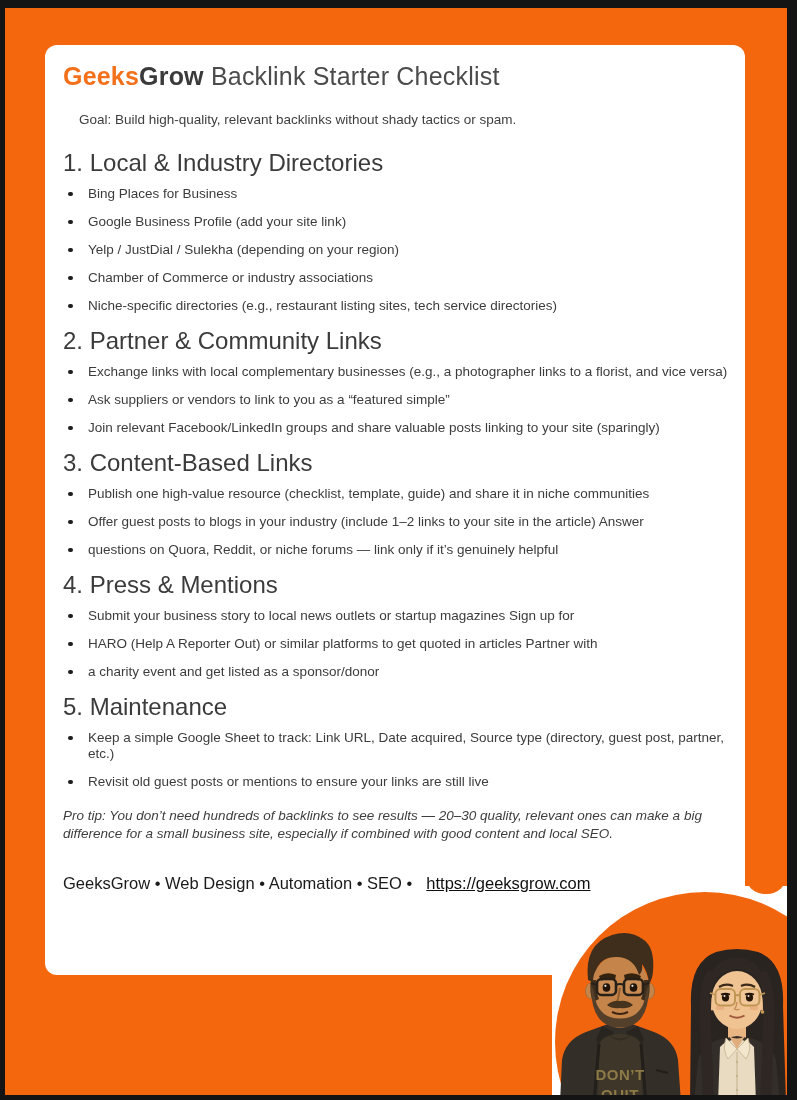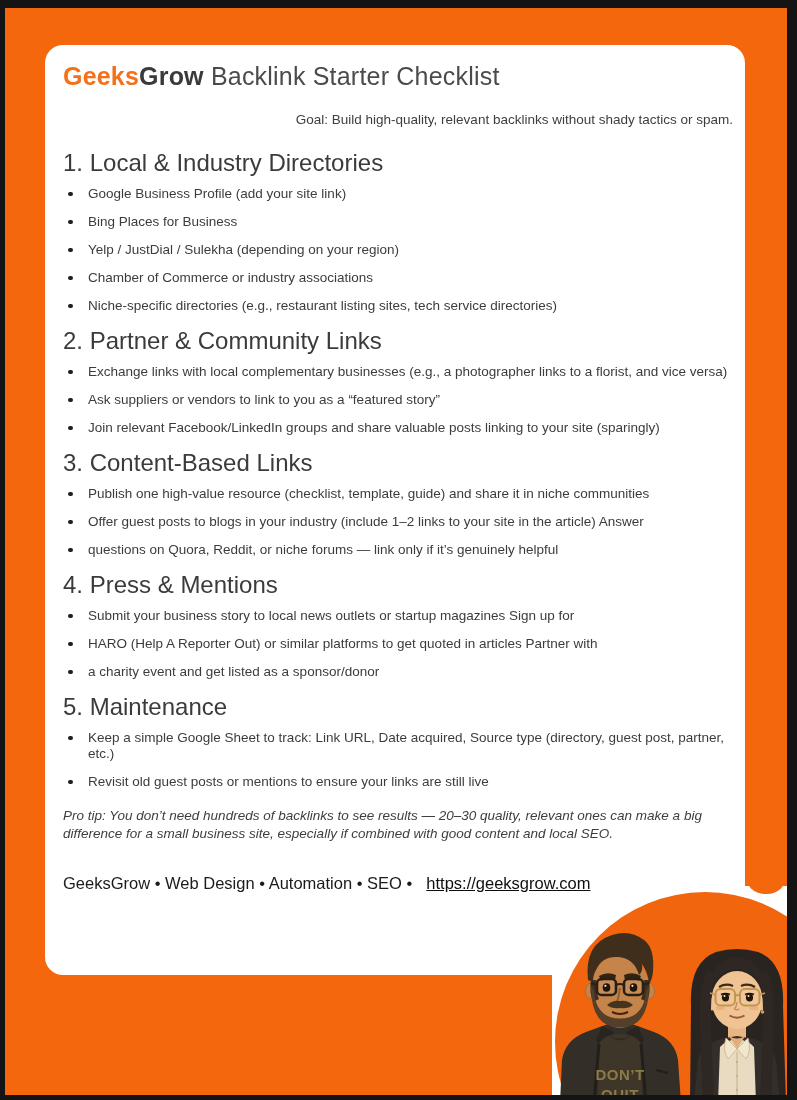--- a/index.html
+++ b/index.html
@@ -33,21 +33,21 @@
     background: #F4670D;
     border-bottom-left-radius: 20px;
     border-bottom-right-radius: 20px;
     z-index: 2;
   }
   .card {
     position: absolute;
     left: 40px; top: 37px;
     width: 700px; height: 930px;
     background: #ffffff;
-    border-radius: 18px;
+    border-radius: 12px;
     padding: 16px 12px 0 18px;
     z-index: 2;
   }
   .decor-circle {
     position: absolute;
     left: 550px; top: 884px;
     width: 300px; height: 300px;
     border-radius: 50%;
     background: #F2650F;
     z-index: 3;
@@ -65,21 +65,20 @@
     letter-spacing: 0.2px;
   }
   .brand-geeks { color: #F4711C; font-weight: 700; }
   .brand-grow  { color: #3A3A3A; font-weight: 700; }
   .title-rest  { color: #4B4B4B; font-weight: 400; }
 
   .goal {
     margin: 0 0 24px 16px;
     font-size: 13.5px; line-height: 16px;
     color: #3E3E3E;
-    text-align: right;
   }
 
   section { margin-top: 16px; }
   section:first-of-type { margin-top: 0; }
   h2.sec {
     margin: 0 0 13px 0;
     font-size: 24px; line-height: 21px;
     font-weight: 400;
     color: #3B3B3B;
   }
@@ -131,33 +130,33 @@
     <div class="gutter-cap"></div>
 
     <div class="card">
       <h1 class="title"><span class="brand-geeks">Geeks</span><span class="brand-grow">Grow</span><span class="title-rest"> Backlink Starter Checklist</span></h1>
 
       <p class="goal">Goal: Build high-quality, relevant backlinks without shady tactics or spam.</p>
 
       <section>
         <h2 class="sec">1. Local &amp; Industry Directories</h2>
         <ul class="checklist">
+          <li>Bing Places for Business</li>
           <li>Google Business Profile (add your site link)</li>
-          <li>Bing Places for Business</li>
           <li>Yelp / JustDial / Sulekha (depending on your region)</li>
           <li>Chamber of Commerce or industry associations</li>
           <li>Niche-specific directories (e.g., restaurant listing sites, tech service directories)</li>
         </ul>
       </section>
 
       <section>
         <h2 class="sec">2. Partner &amp; Community Links</h2>
         <ul class="checklist">
           <li>Exchange links with local complementary businesses (e.g., a photographer links to a florist, and vice versa)</li>
-          <li>Ask suppliers or vendors to link to you as a “featured story”</li>
+          <li>Ask suppliers or vendors to link to you as a “featured simple”</li>
           <li>Join relevant Facebook/LinkedIn groups and share valuable posts linking to your site (sparingly)</li>
         </ul>
       </section>
 
       <section>
         <h2 class="sec">3. Content-Based Links</h2>
         <ul class="checklist">
           <li>Publish one high-value resource (checklist, template, guide) and share it in niche communities</li>
           <li>Offer guest posts to blogs in your industry (include 1–2 links to your site in the article) Answer</li>
           <li>questions on Quora, Reddit, or niche forums — link only if it’s genuinely helpful</li>

